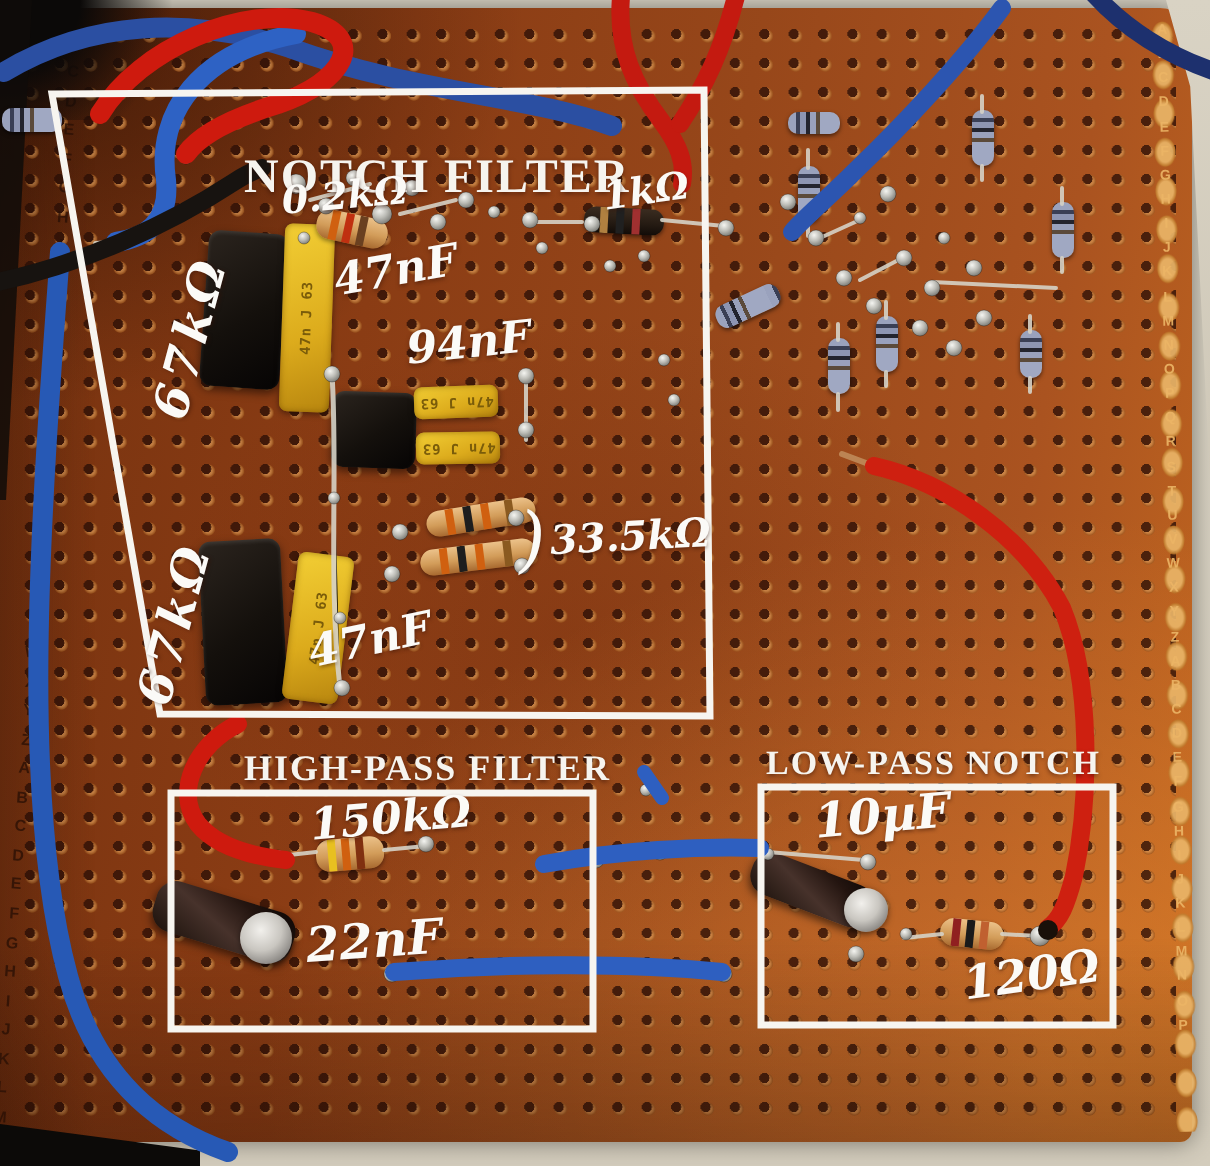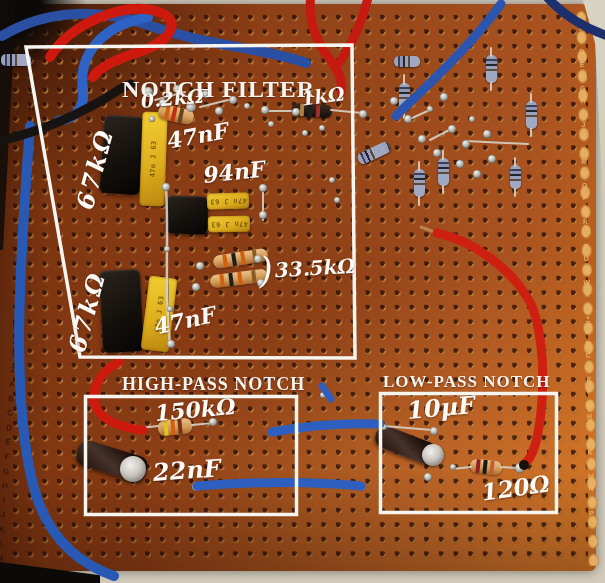--- a/index.html
+++ b/index.html
@@ -358,21 +358,21 @@
     </g>
   </svg>
 
   <svg id="anno" class="layer" width="605" height="583" viewBox="0 0 605 583">
     <path d="M26,47 L352,45 L355,358 L80,357 Z" fill="none" stroke="#f7f5f0" stroke-width="3.5"></path>
     <rect x="85.5" y="396.5" width="211" height="118" fill="none" stroke="#f7f5f0" stroke-width="3.5"></rect>
     <rect x="380.5" y="393.5" width="176" height="119" fill="none" stroke="#f7f5f0" stroke-width="3.5"></rect>
   </svg>
 
   <div class="ttl" style="left:122px;top:76px;font-size:24px;">NOTCH FILTER</div>
-  <div class="ttl" style="left:122px;top:374px;font-size:18px;">HIGH-PASS NOTCH</div>
+  <div class="ttl" style="left:122px;top:374px;font-size:18px;">HIGH-PASS FILTER</div>
   <div class="ttl" style="left:383px;top:372px;font-size:17px;">LOW-PASS NOTCH</div>
 
   <div class="lab" style="left:140px;top:90px;font-size:19px;transform:rotate(-5deg);">0.2kΩ</div>
   <div class="lab" style="left:300px;top:88px;font-size:19px;transform:rotate(-8deg);">1kΩ</div>
   <div class="lab" style="left:70px;top:205px;font-size:24px;letter-spacing:3px;transform:rotate(-75deg);">67kΩ</div>
   <div class="lab" style="left:165px;top:128px;font-size:22px;transform:rotate(-10deg);">47nF</div>
   <div class="lab" style="left:202px;top:162px;font-size:22px;transform:rotate(-6deg);">94nF</div>
   <div class="lab" style="left:62px;top:348px;font-size:24px;letter-spacing:3px;transform:rotate(-75deg);">67kΩ</div>
   <div class="lab" style="left:152px;top:314px;font-size:22px;transform:rotate(-12deg);">47nF</div>
   <div class="lab" id="l-335" style="left:258px;top:253px;font-size:20px;transform:rotate(-3deg);">

